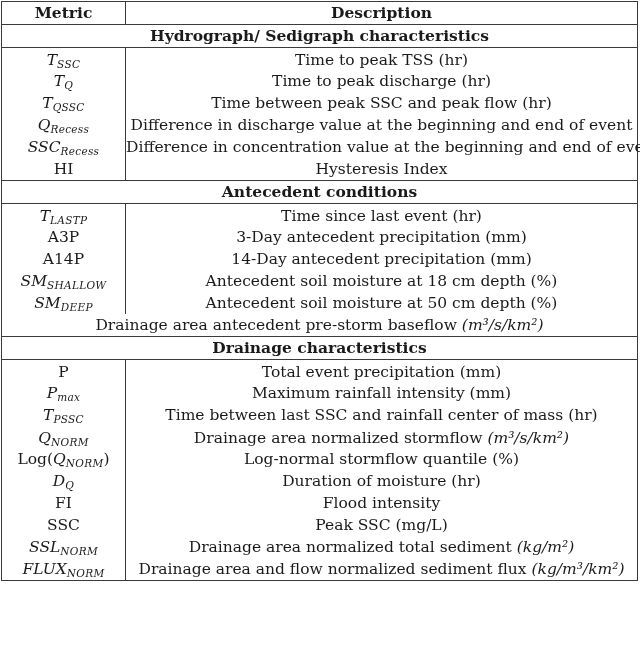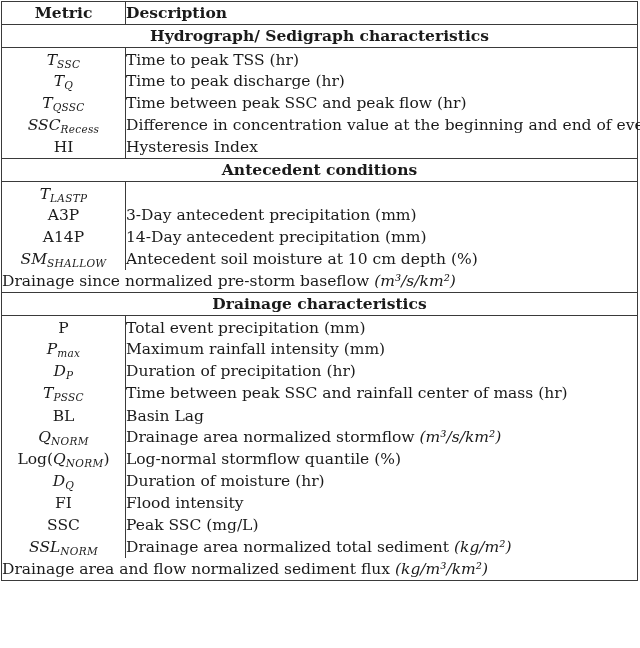--- a/index.html
+++ b/index.html
@@ -46,21 +46,21 @@
       width: 124px;
       flex: 0 0 124px;
       text-align: center;
       border-right: 1.5px solid #3a3a3a;
       box-sizing: border-box;
       height: 100%;
       white-space: nowrap;
     }
     .cell-desc {
       flex: 1 1 auto;
-      text-align: left;
+      text-align: center;
       white-space: nowrap;
       height: 100%;
     }
     .section-title {
       text-align: center;
       width: 100%;
     }
     .group-body .row:first-child .cell-metric,
     .group-body .row:first-child .cell-desc { padding-top: 1px; }
     .m-var { font-style: italic; }
@@ -87,80 +87,81 @@
     </div>
     <div class="row">
       <div class="cell-metric"><span class="m-var">T</span><span class="m-sub">Q</span></div>
       <div class="cell-desc">Time to peak discharge (hr)</div>
     </div>
     <div class="row">
       <div class="cell-metric"><span class="m-var">T</span><span class="m-sub">QSSC</span></div>
       <div class="cell-desc">Time between peak SSC and peak flow (hr)</div>
     </div>
     <div class="row">
+      <div class="cell-metric"><span class="m-var">Q</span><span class="m-sub">Recess</span></div>
+      <div class="cell-desc">Difference in discharge value at the beginning and end of event</div>
+    </div>
+    <div class="row">
       <div class="cell-metric"><span class="m-var">SSC</span><span class="m-sub">Recess</span></div>
       <div class="cell-desc">Difference in concentration value at the beginning and end of event</div>
     </div>
     <div class="row">
       <div class="cell-metric"><span>HI</span></div>
       <div class="cell-desc">Hysteresis Index</div>
     </div>
   </div>
 
   <div class="row section not-first">
     <div class="section-title">Antecedent conditions</div>
   </div>
   <div class="group-body">
     <div class="row">
       <div class="cell-metric"><span class="m-var">T</span><span class="m-sub">LASTP</span></div>
+      <div class="cell-desc">Time since last event (hr)</div>
     </div>
     <div class="row">
       <div class="cell-metric"><span>A3P</span></div>
       <div class="cell-desc">3-Day antecedent precipitation (mm)</div>
     </div>
     <div class="row">
       <div class="cell-metric"><span>A14P</span></div>
       <div class="cell-desc">14-Day antecedent precipitation (mm)</div>
     </div>
     <div class="row">
       <div class="cell-metric"><span class="m-var">SM</span><span class="m-sub">SHALLOW</span></div>
-      <div class="cell-desc">Antecedent soil moisture at 10 cm depth (%)</div>
+      <div class="cell-desc">Antecedent soil moisture at 18 cm depth (%)</div>
     </div>
     <div class="row">
-      <div class="cell-desc"><span>Drainage since normalized pre-storm baseflow</span> <span class="unit">(m³/s/km²)</span></div>
+      <div class="cell-metric"><span class="m-var">SM</span><span class="m-sub">DEEP</span></div>
+      <div class="cell-desc">Antecedent soil moisture at 50 cm depth (%)</div>
+    </div>
+    <div class="row">
+      <div class="cell-desc"><span>Drainage area antecedent pre-storm baseflow</span> <span class="unit">(m³/s/km²)</span></div>
     </div>
   </div>
 
   <div class="row section not-first">
     <div class="section-title">Drainage characteristics</div>
   </div>
   <div class="group-body">
     <div class="row">
       <div class="cell-metric"><span>P</span></div>
       <div class="cell-desc">Total event precipitation (mm)</div>
     </div>
     <div class="row">
       <div class="cell-metric"><span class="m-var">P</span><span class="m-sub">max</span></div>
       <div class="cell-desc">Maximum rainfall intensity (mm)</div>
     </div>
     <div class="row">
-      <div class="cell-metric"><span class="m-var">D</span><span class="m-sub">P</span></div>
-      <div class="cell-desc">Duration of precipitation (hr)</div>
-    </div>
-    <div class="row">
       <div class="cell-metric"><span class="m-var">T</span><span class="m-sub">PSSC</span></div>
-      <div class="cell-desc">Time between peak SSC and rainfall center of mass (hr)</div>
+      <div class="cell-desc">Time between last SSC and rainfall center of mass (hr)</div>
     </div>
   </div>
 
   <div class="group-body">
-    <div class="row">
-      <div class="cell-metric"><span>BL</span></div>
-      <div class="cell-desc">Basin Lag</div>
-    </div>
     <div class="row">
       <div class="cell-metric"><span class="m-var">Q</span><span class="m-sub">NORM</span></div>
       <div class="cell-desc"><span>Drainage area normalized stormflow</span> <span class="unit">(m³/s/km²)</span></div>
     </div>
     <div class="row">
       <div class="cell-metric"><span><span>Log(</span><span class="m-var">Q</span></span><span class="m-sub">NORM</span><span>)</span></div>
       <div class="cell-desc">Log-normal stormflow quantile (%)</div>
     </div>
     <div class="row">
       <div class="cell-metric"><span class="m-var">D</span><span class="m-sub">Q</span></div>
@@ -172,17 +173,18 @@
     </div>
     <div class="row">
       <div class="cell-metric"><span>SSC</span></div>
       <div class="cell-desc">Peak SSC (mg/L)</div>
     </div>
     <div class="row">
       <div class="cell-metric"><span class="m-var">SSL</span><span class="m-sub">NORM</span></div>
       <div class="cell-desc"><span>Drainage area normalized total sediment</span> <span class="unit">(kg/m²)</span></div>
     </div>
     <div class="row">
+      <div class="cell-metric"><span class="m-var">FLUX</span><span class="m-sub">NORM</span></div>
       <div class="cell-desc"><span>Drainage area and flow normalized sediment flux</span> <span class="unit">(kg/m³/km²)</span></div>
     </div>
   </div>
 
 </div>
 
 </body></html>

